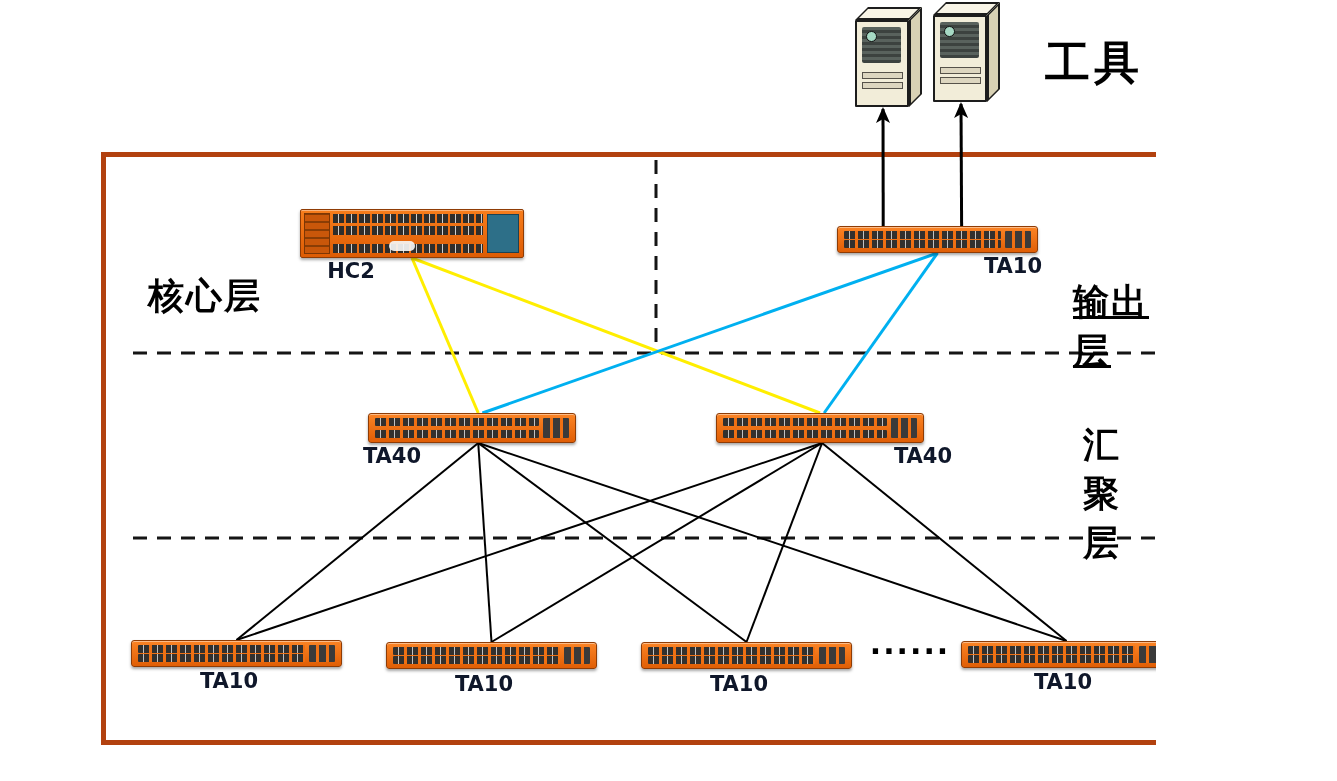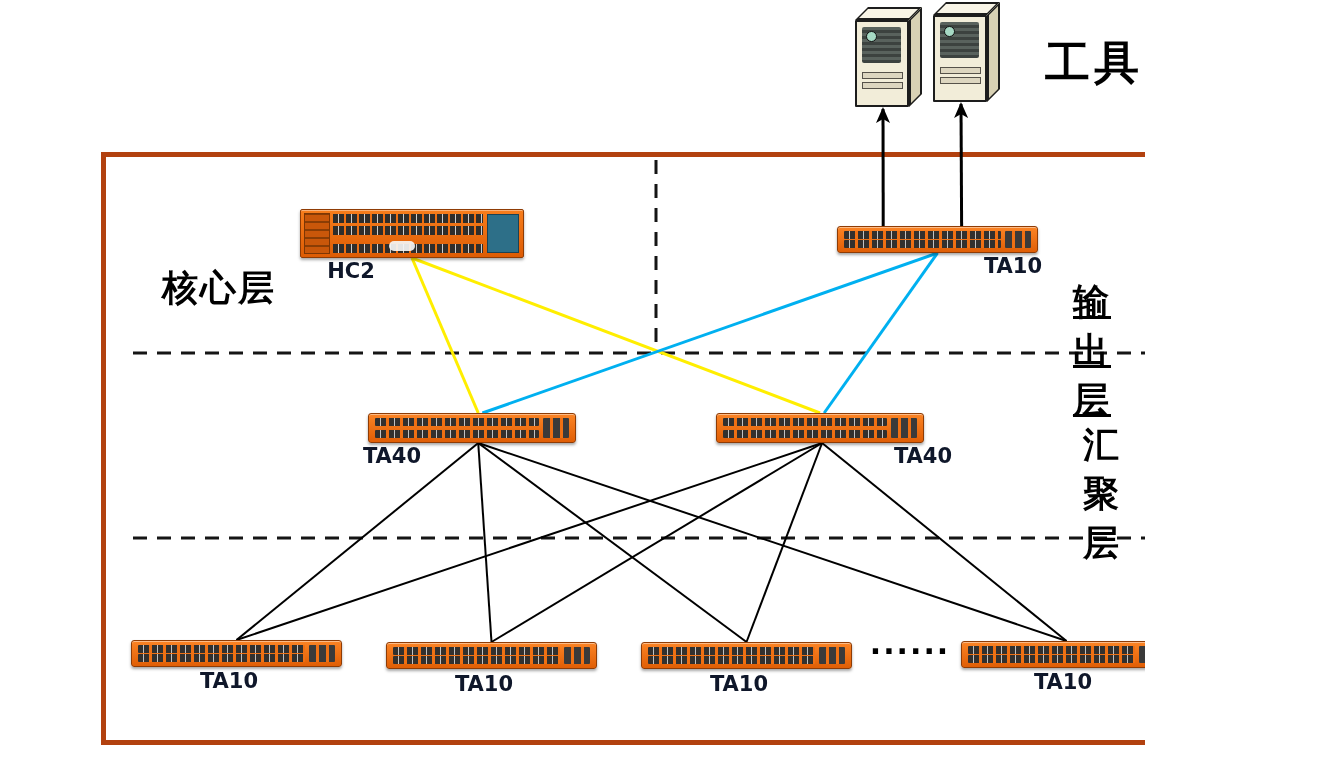--- a/index.html
+++ b/index.html
@@ -1,18 +1,19 @@
 <!DOCTYPE html>
 <html><head>
 <meta charset="utf-8">
 <style>
   html,body{margin:0;padding:0;background:#ffffff;}
   #canvas{
     position:relative;width:1145px;height:781px;background:#ffffff;overflow:hidden;
     font-family:"DejaVu Sans","Liberation Sans",sans-serif;
+    padding-left:11px;
   }
   .frame{
     position:absolute;left:101px;top:152px;width:1132px;height:583px;
     border:5px solid #b2410f;z-index:1;
   }
   #edge-layer{position:absolute;left:0;top:0;z-index:2;pointer-events:none;}
   .divider{stroke:#151515;stroke-width:3;stroke-dasharray:14 10;}
 
   
   .gswitch{
@@ -166,21 +167,21 @@
 
   <div class="hc2box">
     <div class="hc2-left"></div>
     <div class="hc2-row a"></div>
     <div class="hc2-row b"></div>
     <div class="hc2-row c"></div>
     <div class="hc2-right"></div>
     <div class="hc2-logo"></div>
   </div>
   <div class="dev-label" style="left:301px;top:259px;">HC2</div>
-  <div class="layer-label" style="left:148px;top:264px;margin-left:14px;">核心层</div>
+  <div class="layer-label" style="left:148px;top:272px;">核心层</div>
 
   <div class="gswitch" style="left:837px;top:226px;width:199px;height:25px;">
     <div class="prow r1"></div>
     <div class="prow r2"></div>
     <div class="mgmt"></div>
   </div>
   <div class="dev-label" style="left:963px;top:254px;">TA10</div>
   <div class="layer-label" style="left:1073px;top:278px;text-decoration:underline;">输出层</div>
 
   <div class="gswitch" style="left:368px;top:413px;width:206px;height:28px;">

